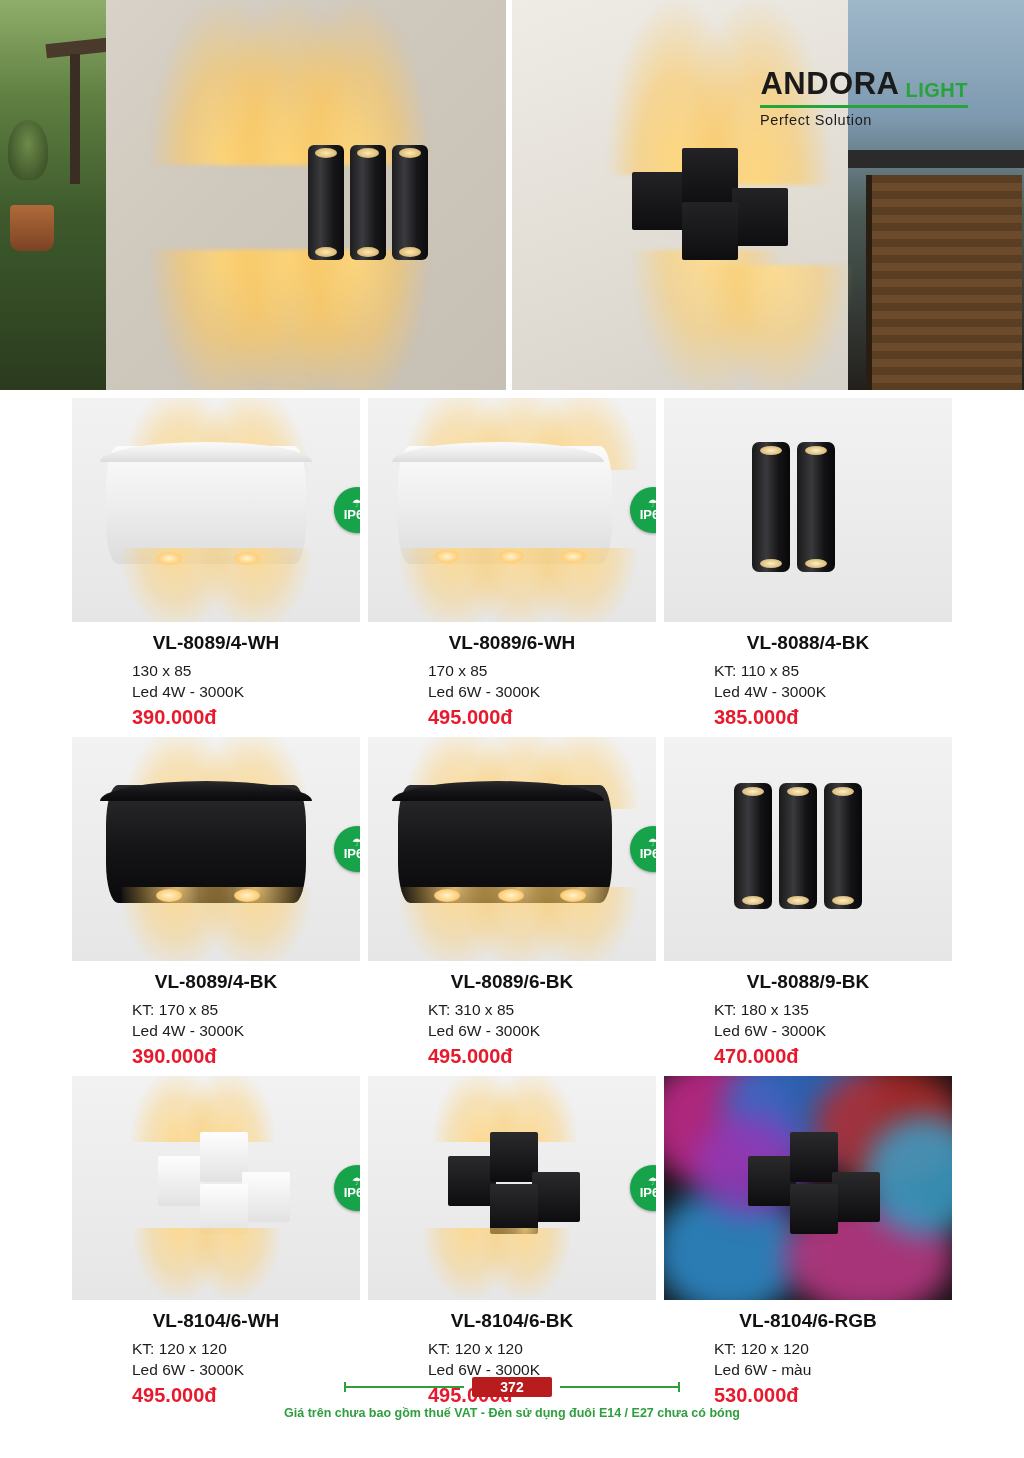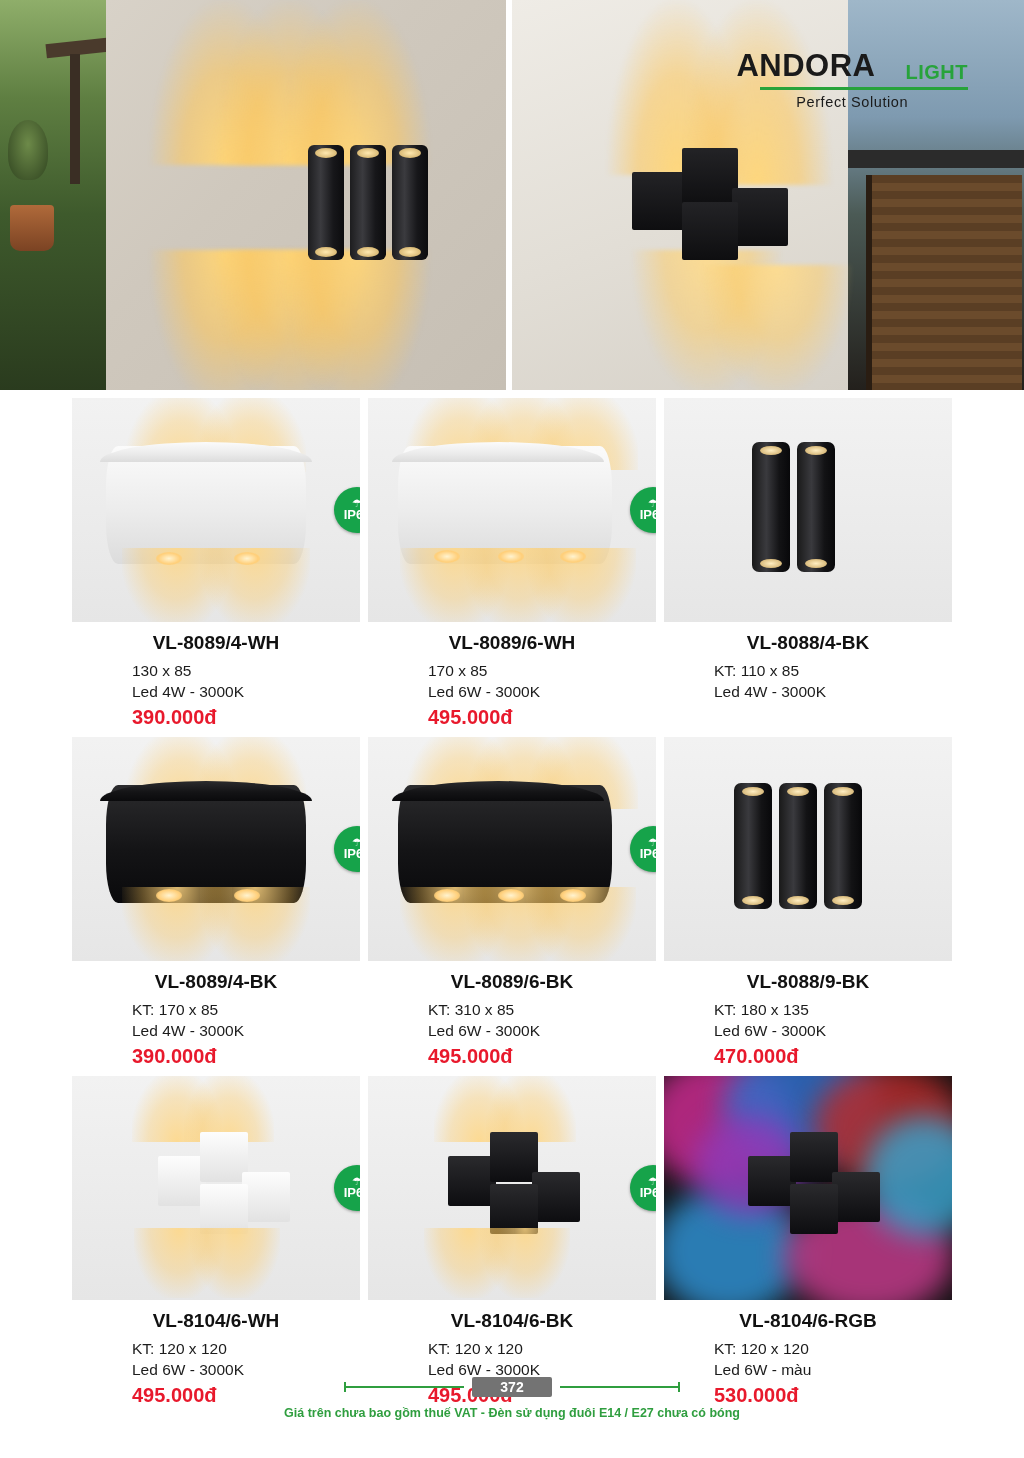--- a/index.html
+++ b/index.html
@@ -123,31 +123,31 @@
   .step-lamp i:nth-child(4){ left:50px;top:62px; width:56px; height:58px;}
   .hero-right .fan-u1 { left: 95px; top: 0; width: 140px; height: 175px; }
   .hero-right .fan-u2 { left: 170px; top: 0; width: 150px; height: 185px; }
   .hero-right .fan-d1 { left: 120px; top: 250px; width: 150px; height: 145px;
       background: radial-gradient(ellipse at 50% 0%, rgba(255,220,140,0.9) 0%, rgba(255,205,100,0.5) 40%, rgba(255,190,80,0) 72%); }
   .hero-right .fan-d2 { left: 190px; top: 265px; width: 150px; height: 130px;
       background: radial-gradient(ellipse at 50% 0%, rgba(255,220,140,0.9) 0%, rgba(255,205,100,0.5) 40%, rgba(255,190,80,0) 72%); }
 
   
   .logo {
-    position: absolute; right: 56px; top: 48px;
-    text-align: center;
+    position: absolute; right: 56px; top: 66px;
+    text-align: left;
     z-index: 8;
   }
   .logo-row { display:flex; align-items:flex-end; justify-content:flex-end; gap:6px; }
   .logo-andora {
     font-size: 31px; font-weight: bold; letter-spacing: 0.5px; color:#1a1a1a;
     font-family: "Liberation Sans", sans-serif;
   }
   .logo-light {
-    font-size: 20px; font-weight: bold; color:#27a33b; letter-spacing:0.5px;margin-left:24px;
+    font-size: 20px; font-weight: bold; color:#27a33b; letter-spacing:0.5px;
   }
   .logo-bar { height:3px; background:#27a33b; width: 208px; margin: 3px 0 4px auto; }
   .logo-sub { font-size: 14.5px; color:#1a1a1a; letter-spacing: 0.6px; }
 
   
   .grid {
     position: absolute;
     left: 72px; top: 398px;
     width: 880px;
   }
@@ -232,21 +232,21 @@
 
   .rgbglow { position:absolute; inset:0; }
   .rgbglow span { position:absolute; border-radius:50%; filter: blur(14px); opacity:.85; }
 
   
   .footer {
     position: absolute; left:0; bottom: 38px; width: 1024px; text-align: center;
   }
   .pagebox {
     display:inline-block; position:relative;
-    background:#737373; color:#fff; font-size: 14px; font-weight:bold;
+    background:#b91c1c; color:#fff; font-size: 14px; font-weight:bold;
     padding: 2px 28px; border-radius: 2px;
   }
   .pagewing {
     position:absolute; top:9px; width:120px; height:2px; background:#2f9e3f;
   }
   .pagewing.l { left:-128px; } .pagewing.r { right:-128px; }
   .pagewing:before {
     content:""; position:absolute; top:-4px; width:2px; height:10px; background:#2f9e3f;
   }
   .pagewing.l:before { left:0; } .pagewing.r:before { right:0; }
@@ -359,20 +359,21 @@
       <div class="thumb bg-grey">
         <div class="cyl-pair">
           <div class="cyl"></div>
           <div class="cyl"></div>
         </div>
       </div>
       <div class="caption">
         <div class="code">VL-8088/4-BK</div>
         <div class="spec">KT: 110 x 85</div>
         <div class="spec">Led 4W - 3000K</div>
+        <div class="price">385.000đ</div>
       </div>
     </div>
   </div>
 
   <div class="row">
 
     <div class="cell c1">
       <div class="thumb bg-grey">
         <div class="beam-up" style="left:54px; top:-6px;"></div>
         <div class="beam-up" style="left:124px; top:-6px;"></div>

